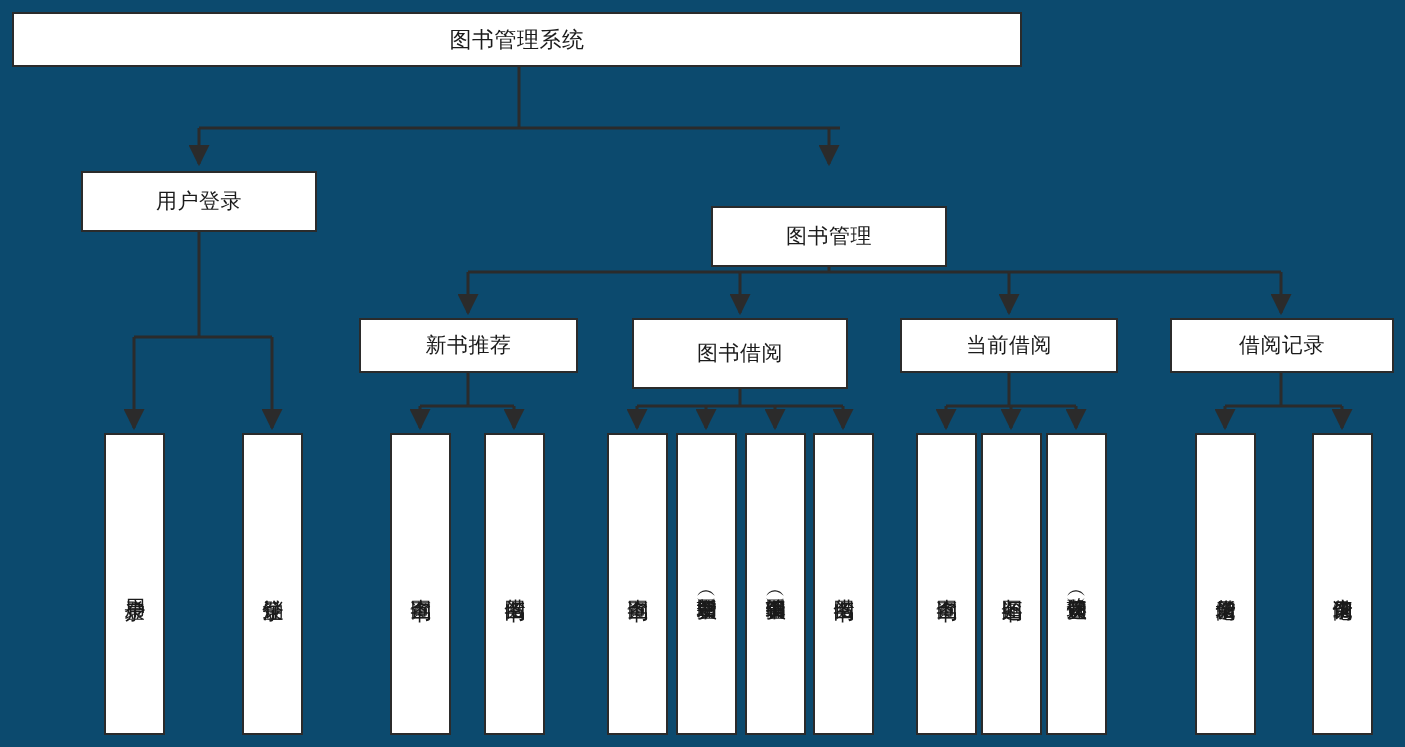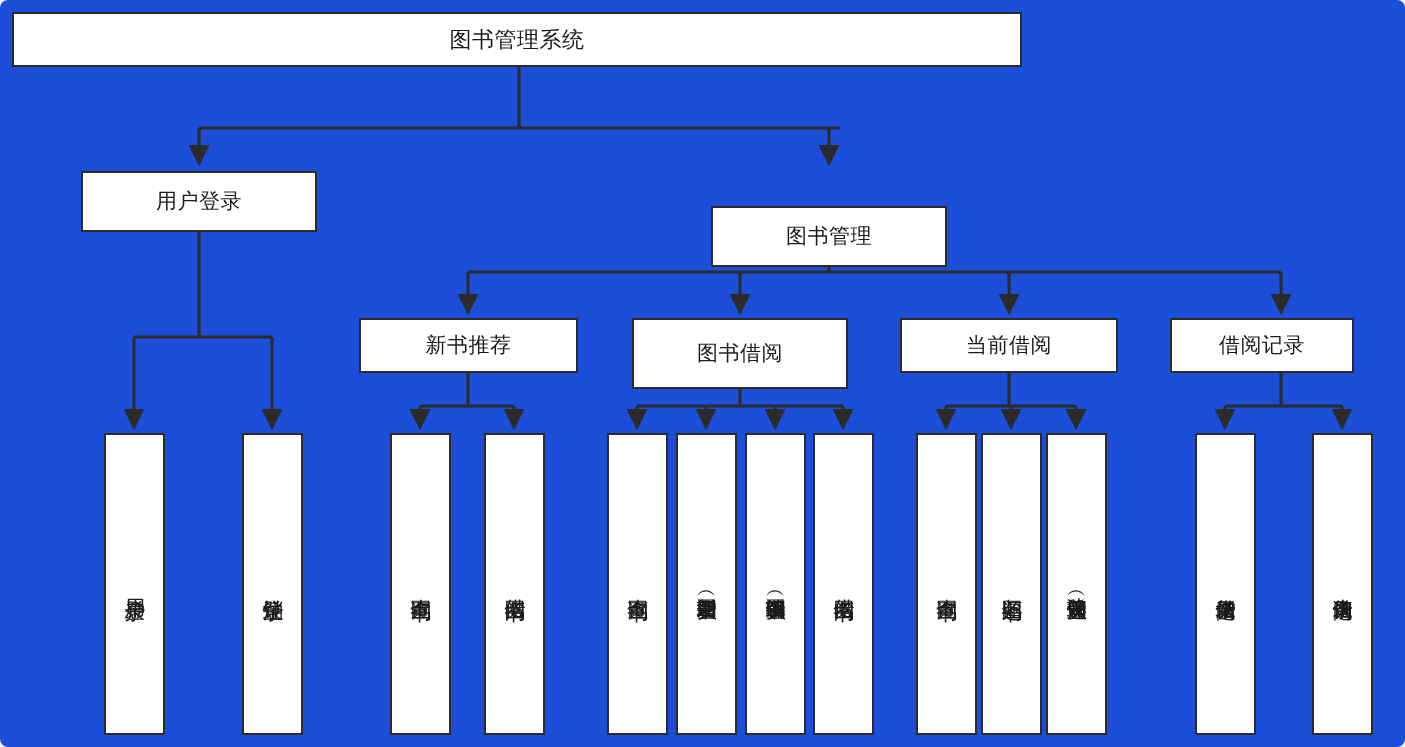--- a/index.html
+++ b/index.html
@@ -1,22 +1,21 @@
 <!DOCTYPE html>
 <html><head>
 <meta charset="utf-8">
 <style>
   html,body{margin:0;padding:0;background:#ffffff;}
   #stage{
     position:relative;
     width:1405px;height:747px;
-    background:#1d4ed8;
+    background:#0c4a6e;
     font-family:"DejaVu Sans","Liberation Sans",sans-serif;
     overflow:hidden;
-    border-radius:8px;
   }
   #edges{position:absolute;left:0;top:0;width:1405px;height:747px;}
   .node{
     position:absolute;
     box-sizing:border-box;
     border:2px solid #2b2b2b;
     background:#ffffff;
     display:flex;
     align-items:center;
     justify-content:center;
@@ -122,21 +121,21 @@
 
   <div class="node h-node" style="left:359px;top:318px;width:219px;height:55px;">
     <span class="lbl">新书推荐</span>
   </div>
   <div class="node h-node" style="left:632px;top:318px;width:216px;height:71px;">
     <span class="lbl">图书借阅</span>
   </div>
   <div class="node h-node" style="left:900px;top:318px;width:218px;height:55px;font-family:Liberation Serif, serif;">
     <span class="lbl">当前借阅</span>
   </div>
-  <div class="node h-node" style="left:1170px;top:318px;width:184px;height:55px;">
+  <div class="node h-node" style="left:1170px;top:318px;width:224px;height:55px;">
     <span class="lbl">借阅记录</span>
   </div>
 
   <div class="node v-node" style="left:104px;top:433px;width:61px;height:302px;">
     <span class="lbl">用户登录</span>
   </div>
   <div class="node v-node" style="left:242px;top:433px;width:61px;height:302px;">
     <span class="lbl">注销登录</span>
   </div>
 

